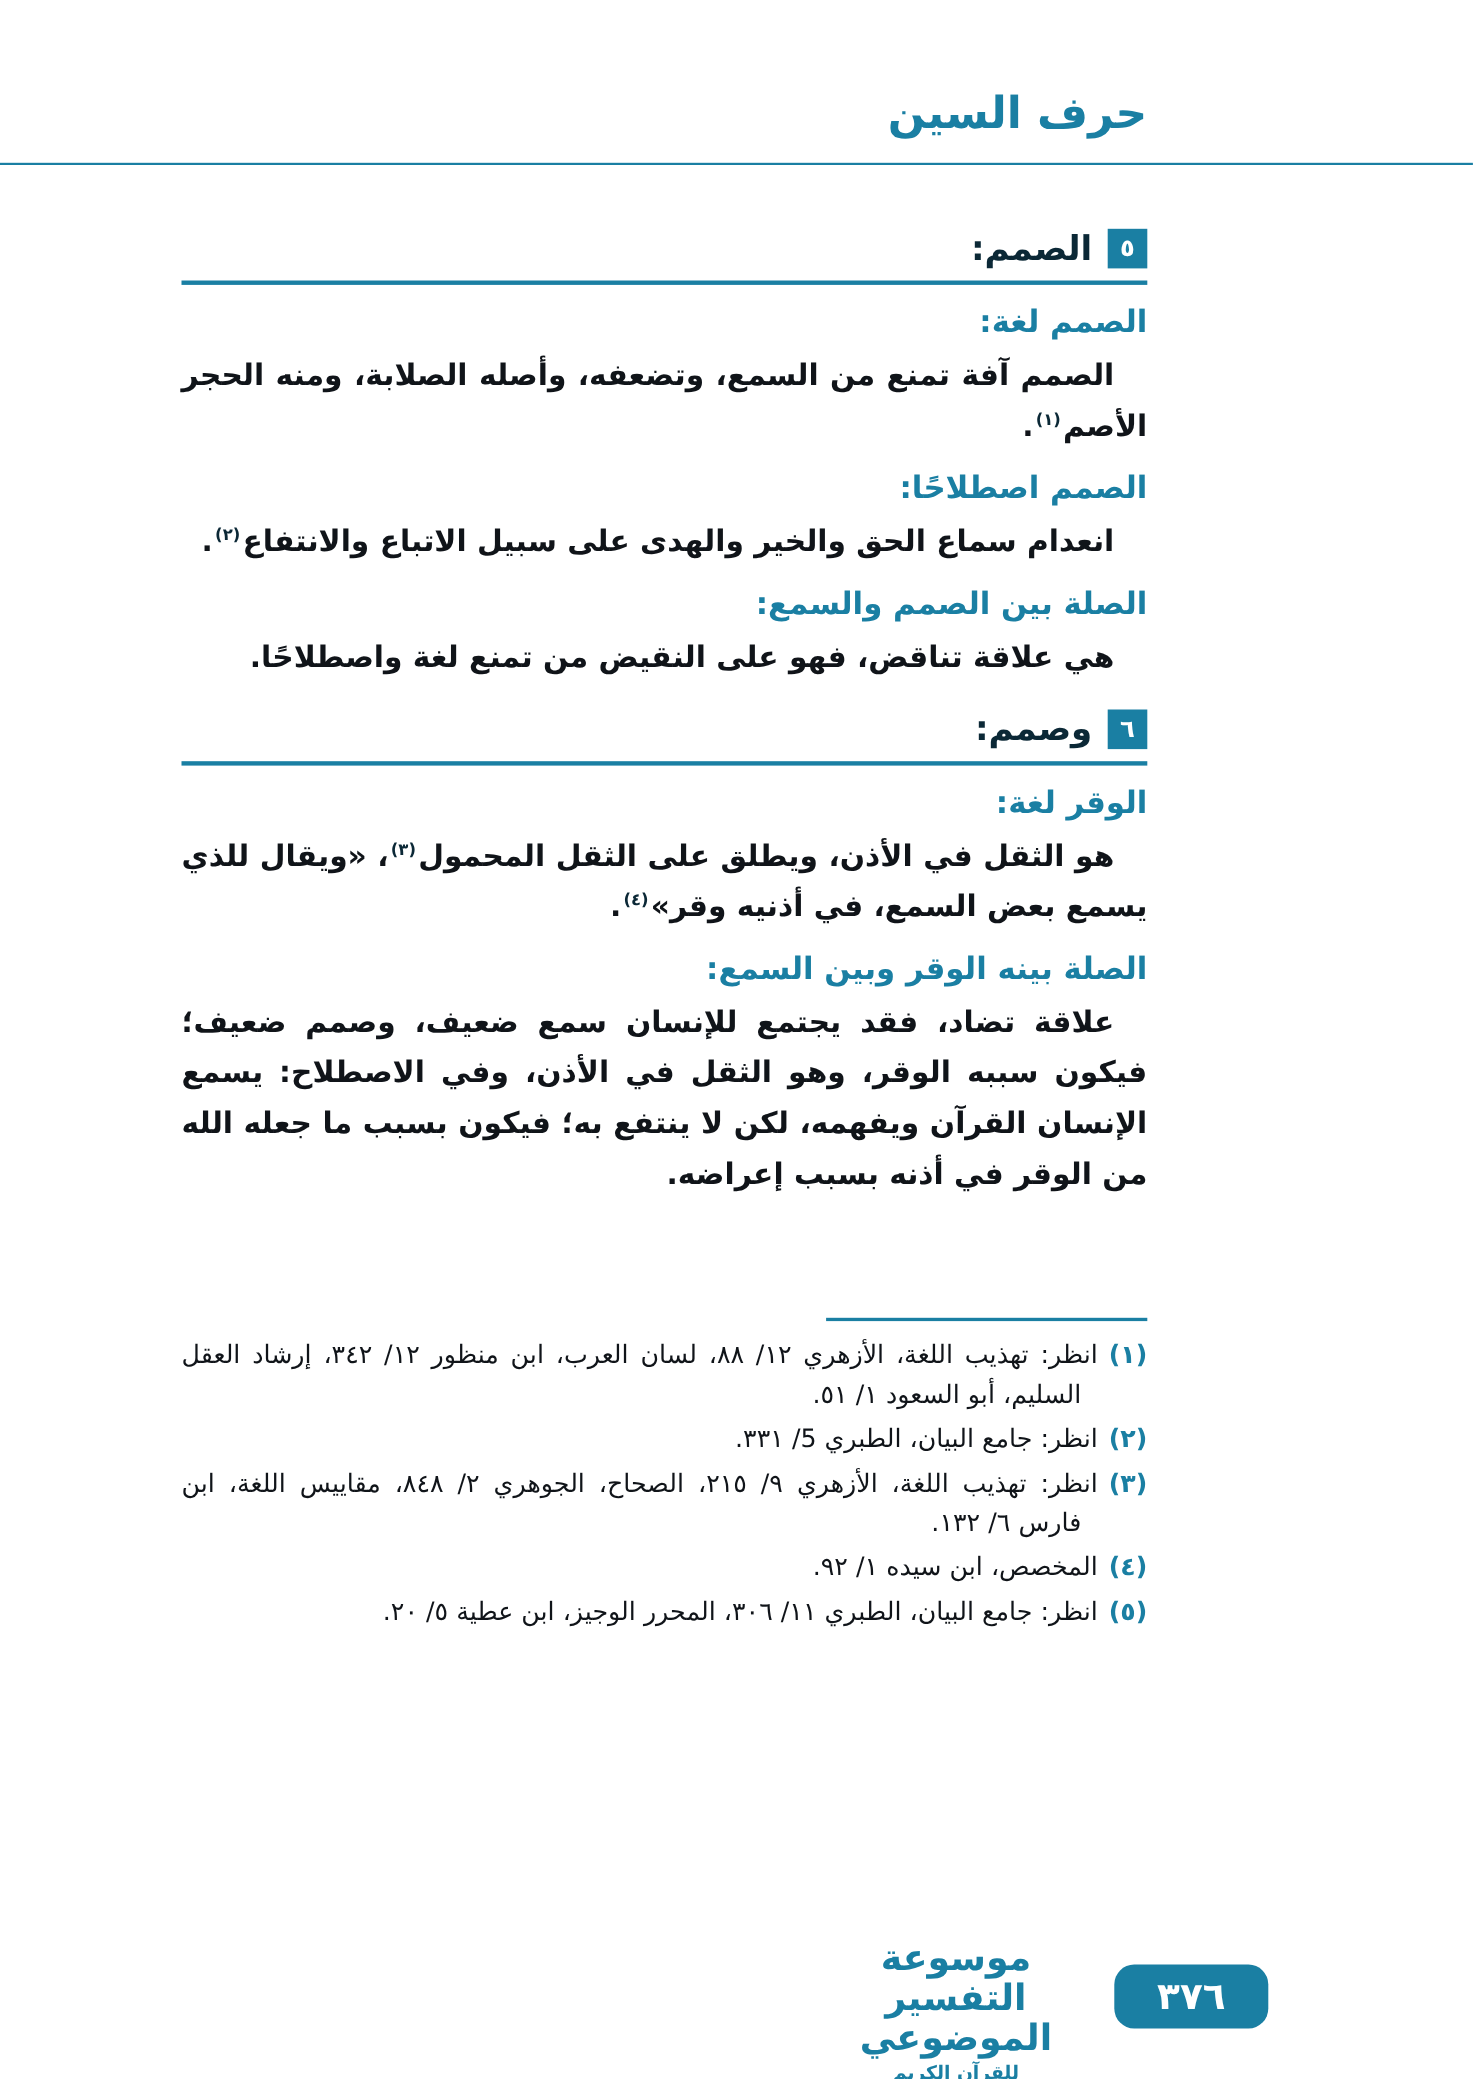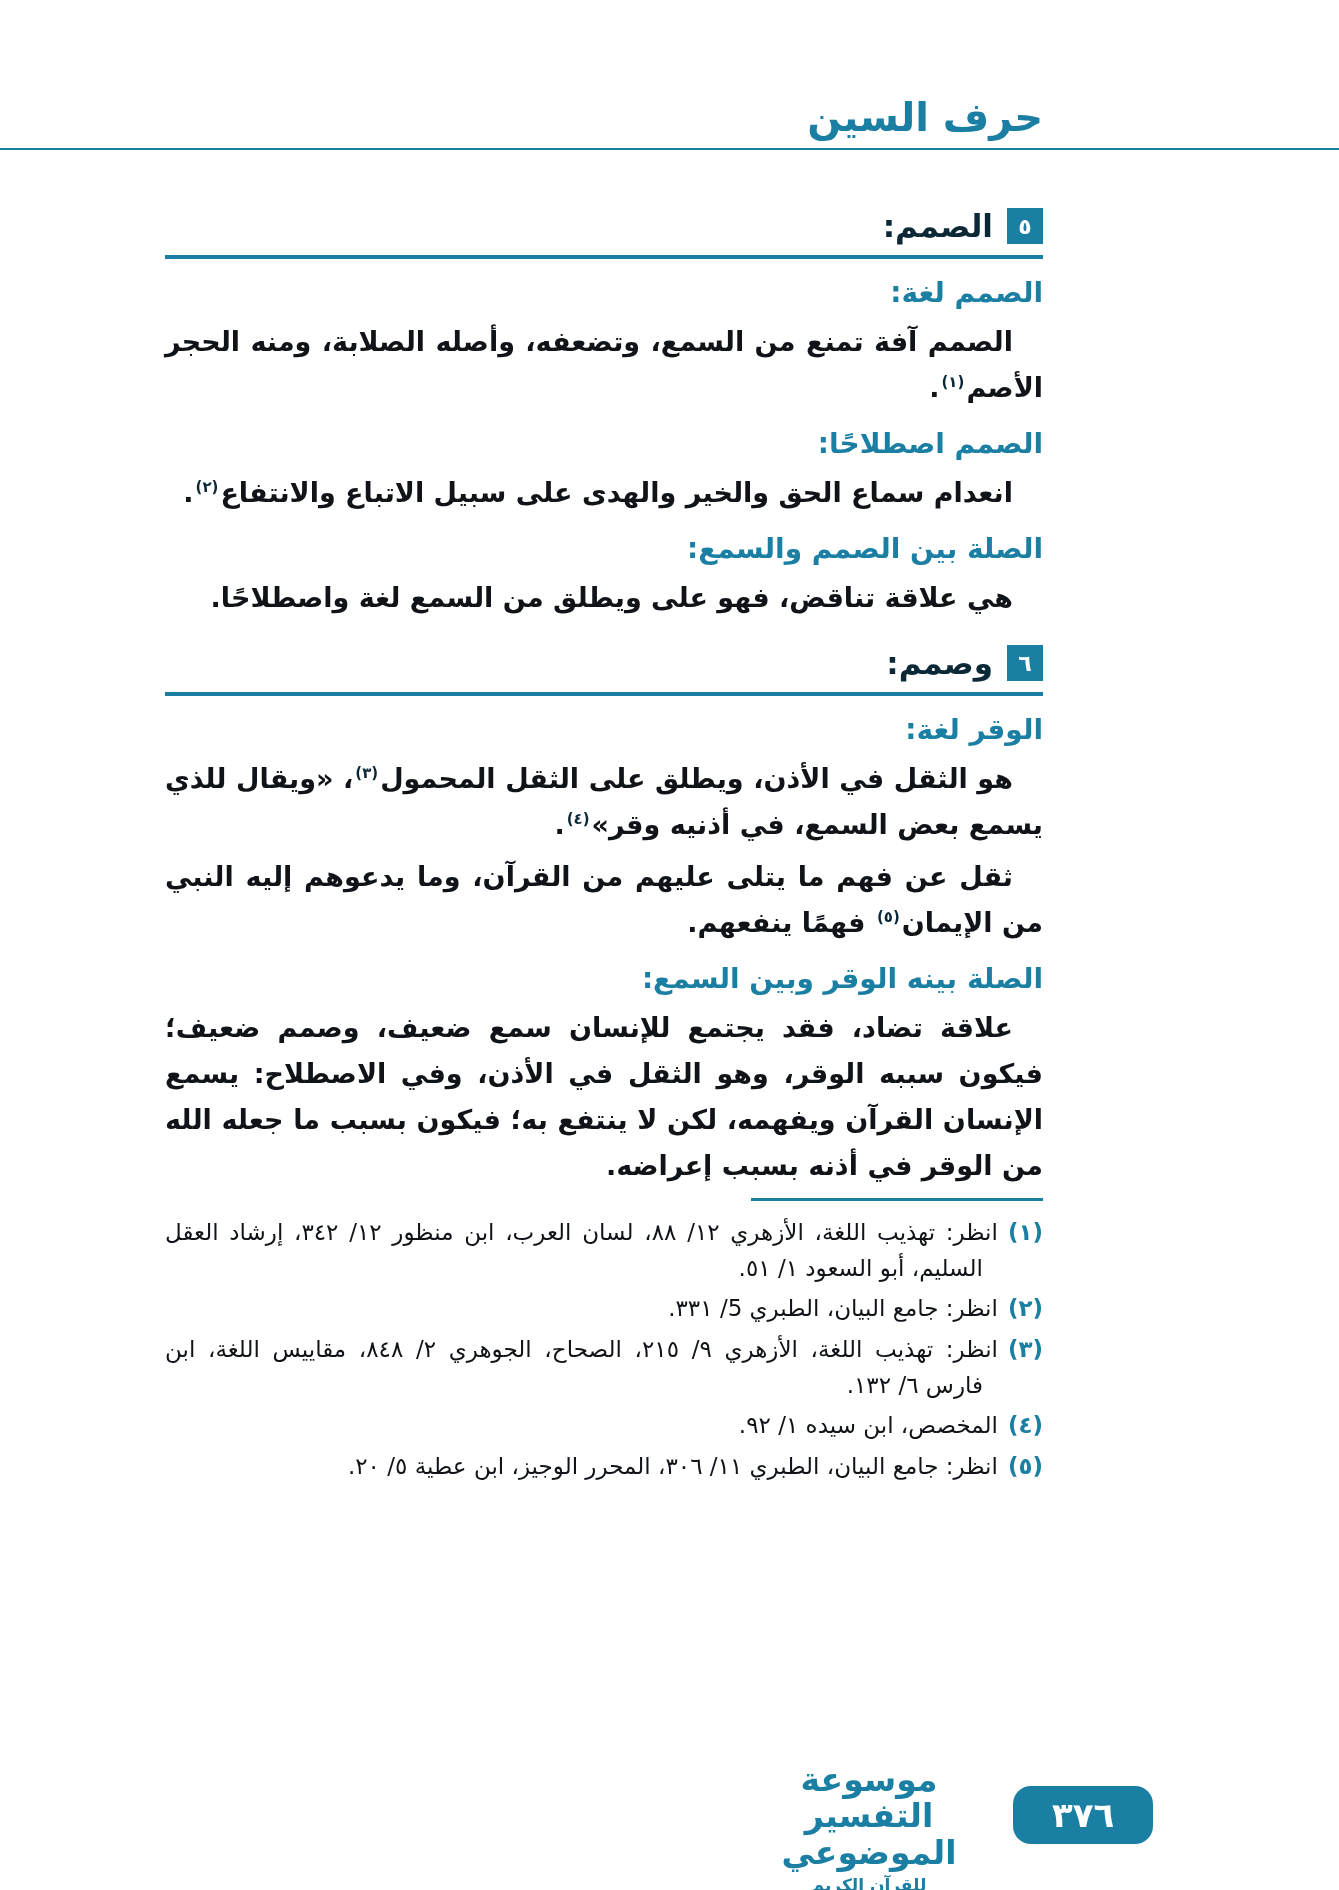--- a/index.html
+++ b/index.html
@@ -3,21 +3,21 @@
 <meta charset="utf-8">
 <style>
   :root { --accent:#1a7fa3; --ink:#101419; --title-ink:#0b2836; }
   * { margin:0; padding:0; box-sizing:border-box; }
   html,body { background:#ffffff; }
   body {
     width:1339px; height:1890px; position:relative; overflow:hidden;
     font-family:"DejaVu Sans", sans-serif; direction:rtl;
   }
   .chapter-header {
-    position:absolute; top:94px; right:296px;
+    position:absolute; top:80px; right:296px;
     color:var(--accent); font-size:40px; font-weight:bold; letter-spacing:1px;
   }
   .header-rule {
     position:absolute; top:148px; left:0; right:0; height:2px; background:var(--accent);
   }
   .content { position:absolute; top:206px; right:296px; left:165px; }
   .entry + .entry { margin-top:22px; }
   .entry-head { display:flex; align-items:center; gap:14px; height:40px; }
   .num-badge {
     width:36px; height:36px; background:var(--accent); color:#fff;
@@ -70,34 +70,33 @@
     </div>
     <div class="entry-rule"></div>
 
     <h3 class="subhead">الصمم لغة:</h3>
     <p class="body-par"><span>الصمم آفة تمنع من السمع، وتضعفه، وأصله الصلابة، ومنه الحجر الأصم</span><sup class="fn-ref">(١)</sup><span>.</span></p>
 
     <h3 class="subhead">الصمم اصطلاحًا:</h3>
     <p class="body-par"><span>انعدام سماع الحق والخير والهدى على سبيل الاتباع والانتفاع</span><sup class="fn-ref">(٢)</sup><span>.</span></p>
 
     <h3 class="subhead">الصلة بين الصمم والسمع:</h3>
-    <p class="body-par"><span>هي علاقة تناقض، فهو على ويطلق من السمع لغة واصطلاحًا.</span></p>
+    <p class="body-par"><span>هي علاقة تناقض، فهو على النقيض من تمنع لغة واصطلاحًا.</span></p>
   </section>
 
   <section class="entry">
     <div class="entry-head">
       <span class="num-badge">٦</span>
       <span class="entry-title">وصمم:</span>
     </div>
     <div class="entry-rule"></div>
 
     <h3 class="subhead">الوقر لغة:</h3>
     <p class="body-par"><span>هو الثقل في الأذن، ويطلق على الثقل المحمول</span><sup class="fn-ref">(٣)</sup><span>، «ويقال للذي يسمع بعض السمع، في أذنيه وقر»</span><sup class="fn-ref">(٤)</sup><span>.</span></p>
 
-    <p class="body-par"><span>ثقل عن فهم ما يتلى عليهم من القرآن، وما يدعوهم إليه النبي من الإيمان</span><sup class="fn-ref">(٥)</sup><span> فهمًا ينفعهم.</span></p>
 
     <h3 class="subhead">الصلة بينه الوقر وبين السمع:</h3>
     <p class="body-par"><span>علاقة تضاد، فقد يجتمع للإنسان سمع ضعيف، وصمم ضعيف؛ فيكون سببه الوقر، وهو الثقل في الأذن، وفي الاصطلاح: يسمع الإنسان القرآن ويفهمه، لكن لا ينتفع به؛ فيكون بسبب ما جعله الله من الوقر في أذنه بسبب إعراضه.</span></p>
   </section>
 
 </main>
 
 <div class="footnotes">
   <div class="fn-rule"></div>
 

